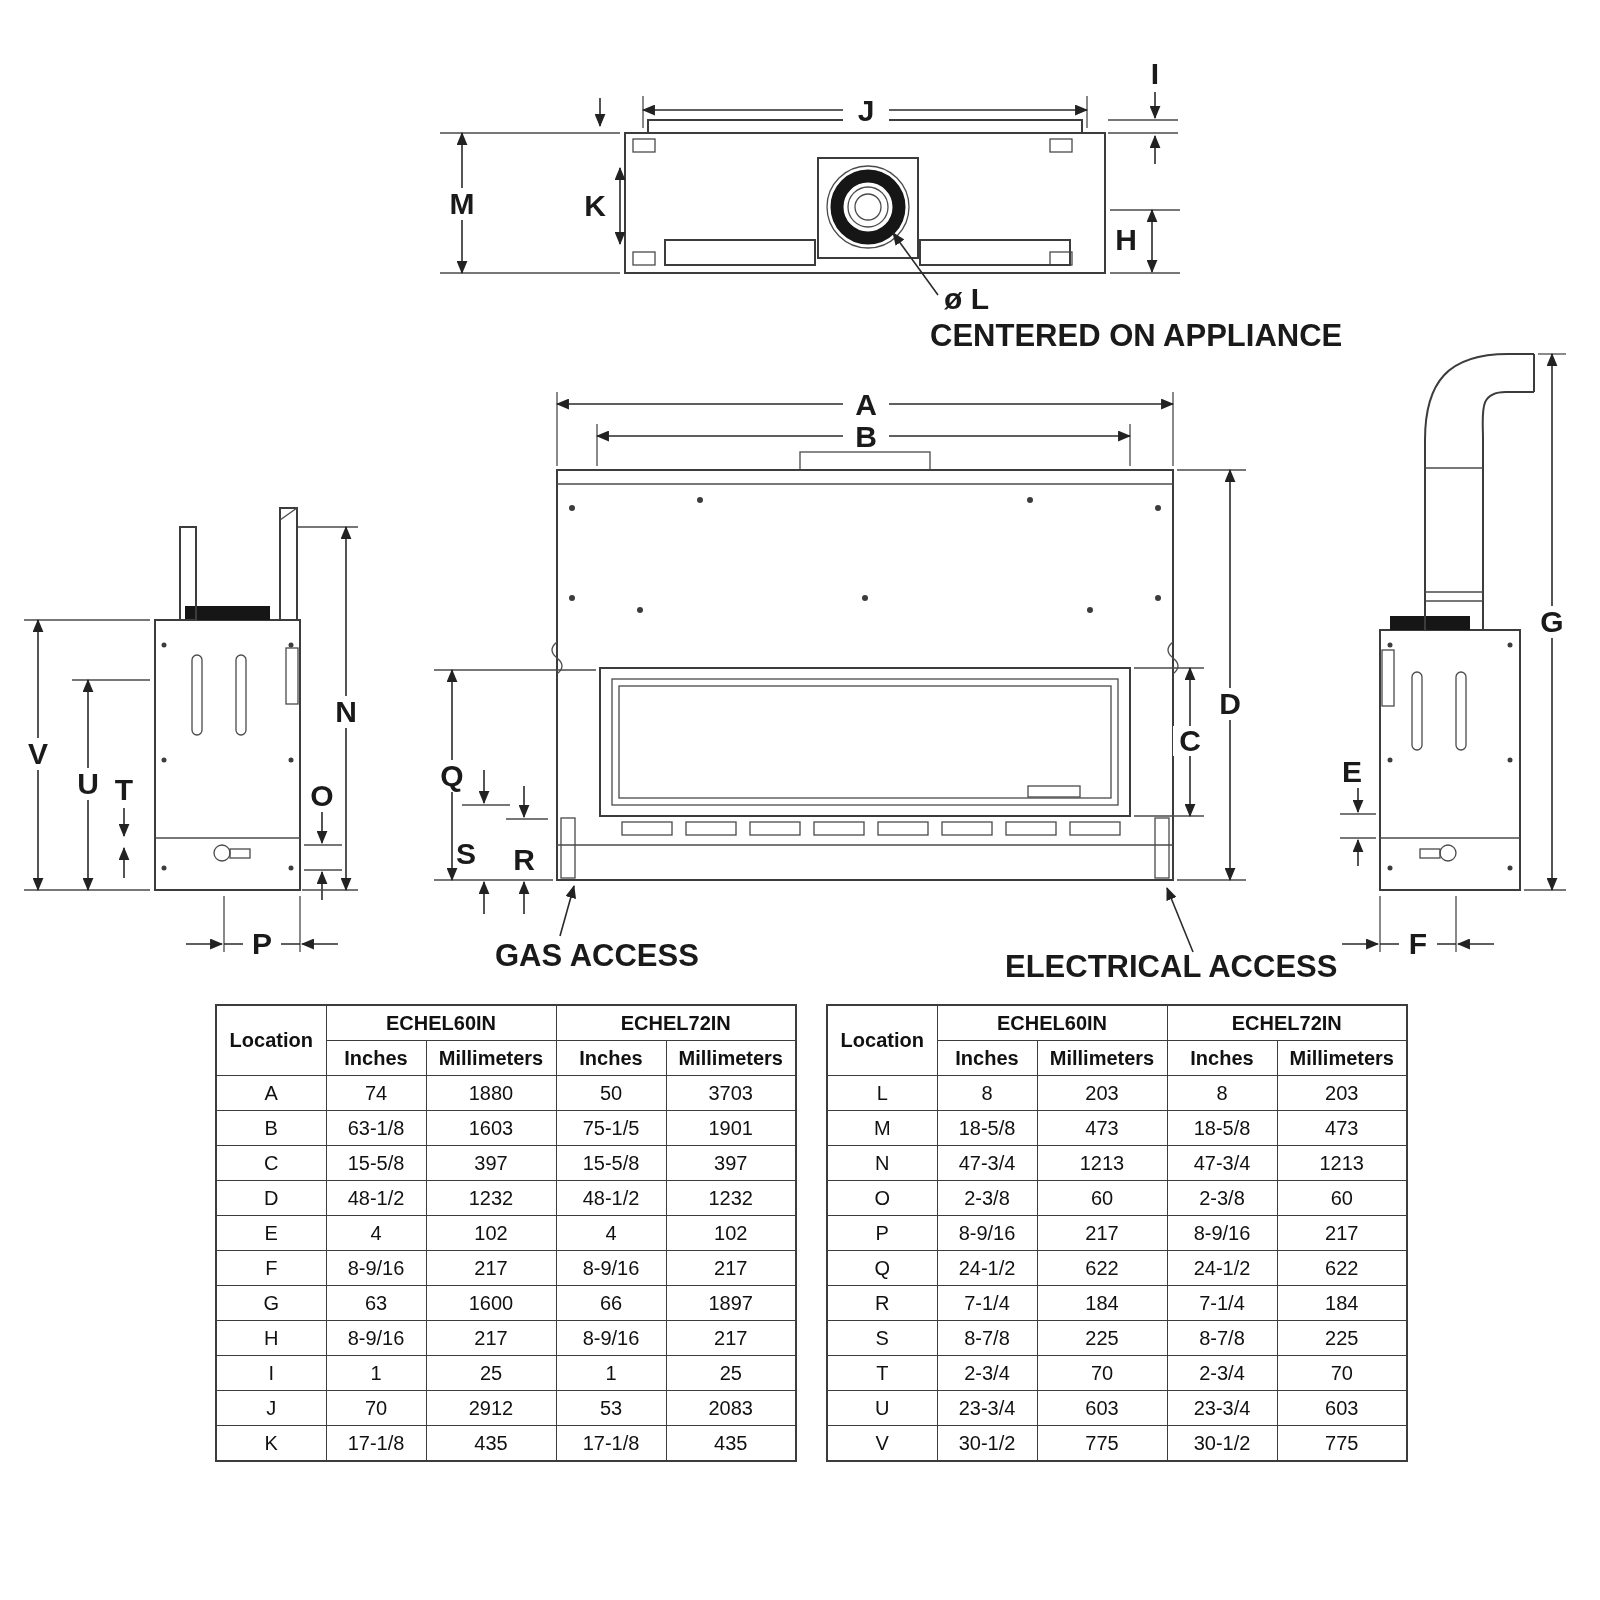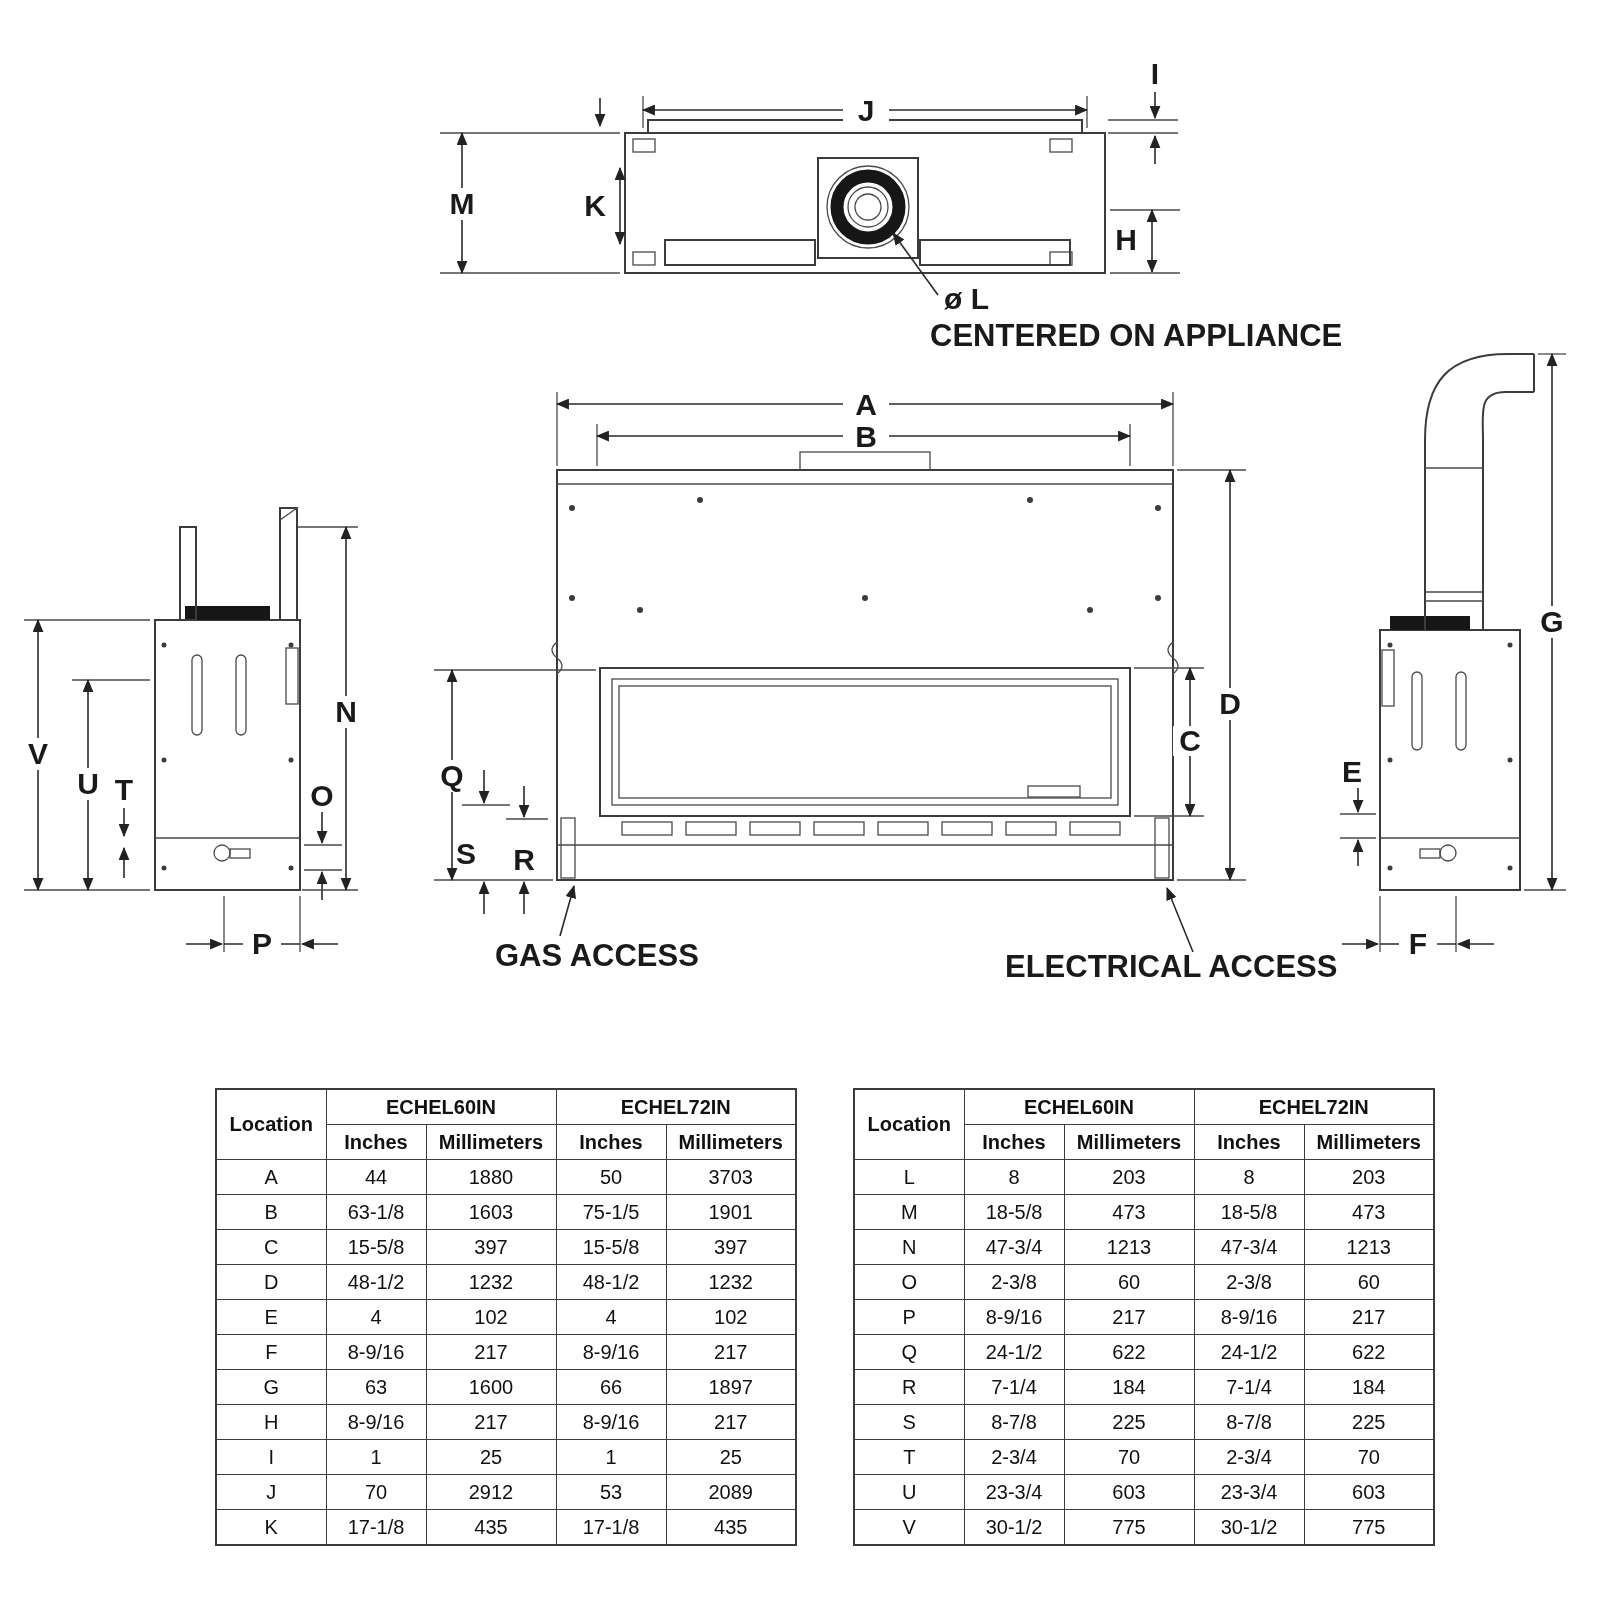--- a/index.html
+++ b/index.html
@@ -9,21 +9,21 @@
   
   .ln   { fill:none; stroke:#3c3c3c; stroke-width:2; }
   .thin { fill:none; stroke:#4a4a4a; stroke-width:1.3; }
   .dim  { fill:none; stroke:#2a2a2a; stroke-width:1.6; }
   .lblbg{ fill:#ffffff; stroke:none; }
   .dot  { fill:#3c3c3c; stroke:none; }
   .dimlbl { font-family:"Liberation Sans", sans-serif; font-size:30px; font-weight:bold; fill:#1a1a1a; }
   .ann    { font-family:"Liberation Sans", sans-serif; font-size:31px; font-weight:bold; fill:#1a1a1a; }
 
   
-  .tables { display:flex; align-items:flex-start; gap:56px; padding-left:215px; margin-top:84px; }
+  .tables { display:flex; align-items:flex-start; gap:29px; padding-left:215px; }
   table.dim-table { border-collapse:collapse; border:2px solid #3c3c3c; }
   .dim-table th, .dim-table td {
     border:1px solid #3c3c3c; text-align:center; vertical-align:middle;
     font-size:20px; padding:4px 6px; height:26px; background:#fff; color:#111;
   }
   .dim-table th { font-weight:bold; }
   .dim-table td { font-weight:normal; }
 </style>
 </head>
 <body>
@@ -307,21 +307,21 @@
         <tr>
           <th>Inches</th>
           <th>Millimeters</th>
           <th>Inches</th>
           <th>Millimeters</th>
         </tr>
       </thead>
       <tbody>
           <tr>
             <td>A</td>
-            <td>44</td>
+            <td>74</td>
             <td>1880</td>
             <td>50</td>
             <td>3703</td>
           </tr>
           <tr>
             <td>B</td>
             <td>63-1/8</td>
             <td>1603</td>
             <td>75-1/5</td>
             <td>1901</td>
@@ -373,21 +373,21 @@
             <td>1</td>
             <td>25</td>
             <td>1</td>
             <td>25</td>
           </tr>
           <tr>
             <td>J</td>
             <td>70</td>
             <td>2912</td>
             <td>53</td>
-            <td>2089</td>
+            <td>2083</td>
           </tr>
           <tr>
             <td>K</td>
             <td>17-1/8</td>
             <td>435</td>
             <td>17-1/8</td>
             <td>435</td>
           </tr>
         </tbody>
     </table>

